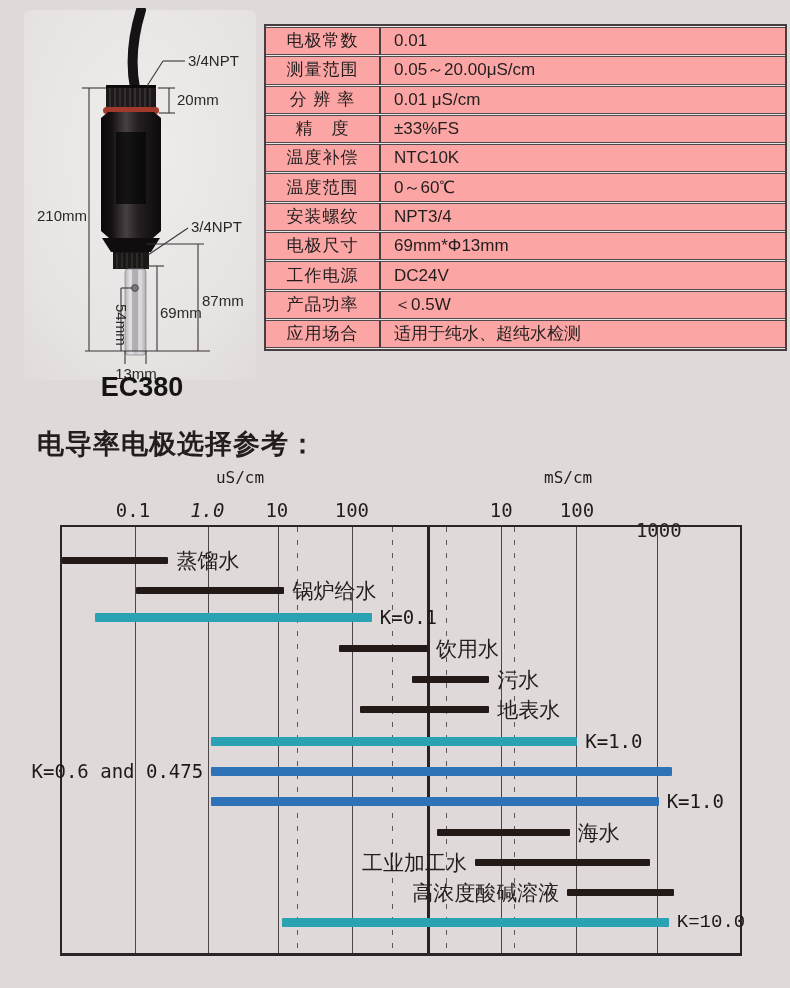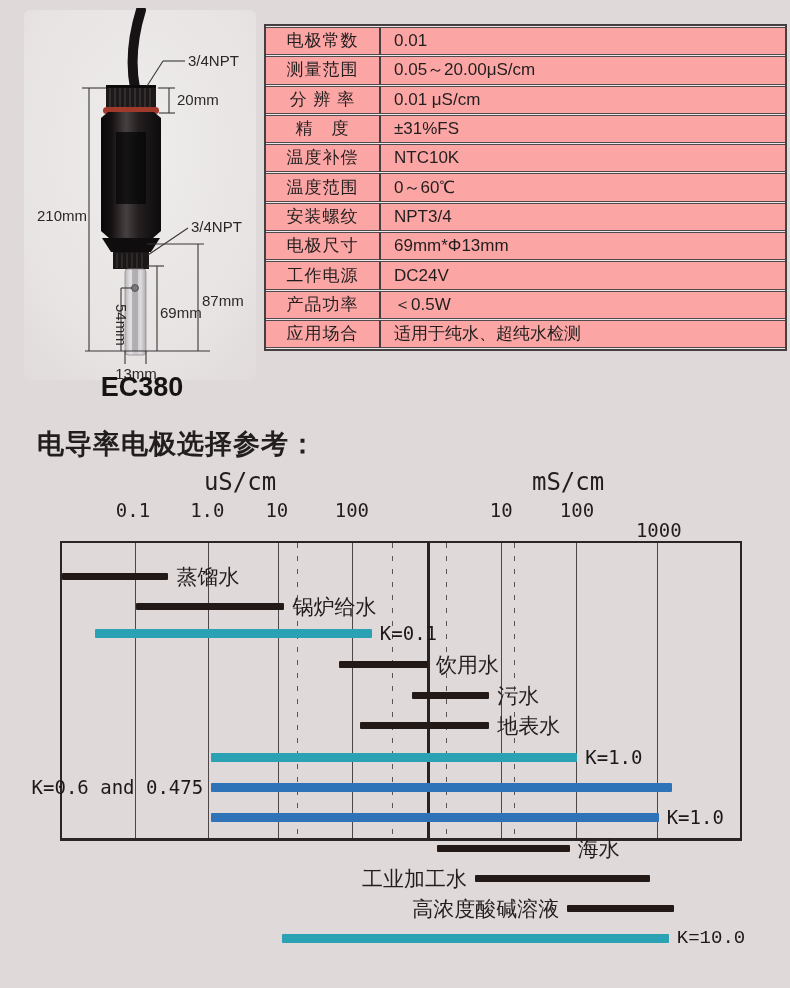--- a/index.html
+++ b/index.html
@@ -13,25 +13,25 @@
            height:24.3px;font-size:17px;line-height:24px;white-space:nowrap;}
   .spec td.lbl{width:111px;text-align:center;letter-spacing:1px;border-right:2px solid #453f41;}
   .spec td.val{padding-left:13px;}
 
   
   .sec-title{position:absolute;left:37px;top:426px;font-size:27px;font-weight:bold;letter-spacing:1px;}
 
   
   .chart{position:absolute;left:60px;top:468px;width:682px;height:477px;}
   .unit{position:absolute;top:0;transform:translateX(-50%);font-family:"DejaVu Sans Mono",monospace;
-        font-size:24px;}
+        font-size:16px;}
   .ticks{position:absolute;left:0;top:31px;width:100%;height:24px;}
   .tick{position:absolute;transform:translateX(-50%);font-family:"DejaVu Sans Mono",monospace;
         font-size:19px;white-space:nowrap;}
-  .plot{position:absolute;left:0;top:73px;width:100%;height:300px;box-sizing:border-box;
+  .plot{position:absolute;left:0;top:57px;width:100%;height:431px;box-sizing:border-box;
         border:2px solid #2a2526;border-bottom-width:3px;}
   .grid{position:absolute;top:0;bottom:0;z-index:1;}
   .grid.solid{width:1px;background:#4c4648;}
   .grid.bold{width:3px;margin-left:-1px;background:#272223;}
   .grid.dashed{width:1px;background:repeating-linear-gradient(to bottom,#5c5557 0 5px,transparent 5px 13px);}
   .bar{position:absolute;z-index:3;border-radius:1px;}
   .bar.black{height:7px;background:#231a18;}
   .bar.teal{height:9px;background:#2aa2b3;}
   .bar.blue{height:9px;background:#2e72b7;}
   .rowlab{position:absolute;z-index:4;transform:translateY(-50%);white-space:nowrap;line-height:1;}
@@ -145,21 +145,21 @@
         <tr>
           <td class="lbl">测量范围</td>
           <td class="val">0.05～20.00μS/cm</td>
         </tr>
         <tr>
           <td class="lbl">分 辨 率</td>
           <td class="val">0.01 μS/cm</td>
         </tr>
         <tr>
           <td class="lbl">精　度</td>
-          <td class="val">±31%FS</td>
+          <td class="val">±33%FS</td>
         </tr>
         <tr>
           <td class="lbl">温度补偿</td>
           <td class="val">NTC10K</td>
         </tr>
         <tr>
           <td class="lbl">温度范围</td>
           <td class="val">0～60℃</td>
         </tr>
         <tr>
@@ -185,21 +185,21 @@
       </tbody>
   </table>
 
   <div class="sec-title">电导率电极选择参考：</div>
 
   <div class="chart">
     <span class="unit" style="left: 26.4%;">uS/cm</span>
     <span class="unit" style="left: 74.5%; text-align: center;">mS/cm</span>
     <div class="ticks">
         <span class="tick" style="left: 10.7%;">0.1</span>
-        <span class="tick" style="left: 21.6%;">1.0</span>
+        <span class="tick" style="left: 21.6%; font-style: italic;">1.0</span>
         <span class="tick" style="left: 31.8%;">10</span>
         <span class="tick" style="left: 42.8%;">100</span>
         <span class="tick" style="left: 64.7%;">10</span>
         <span class="tick" style="left: 75.8%;">100</span>
         <span class="tick" style="left: 87.8%; margin-top: 20px;">1000</span>
       </div>
     <div class="plot">
         <div class="grid solid" style="left: 10.7%;"></div>
         <div class="grid solid" style="left: 21.6%;"></div>
         <div class="grid solid" style="left: 31.8%;"></div>

